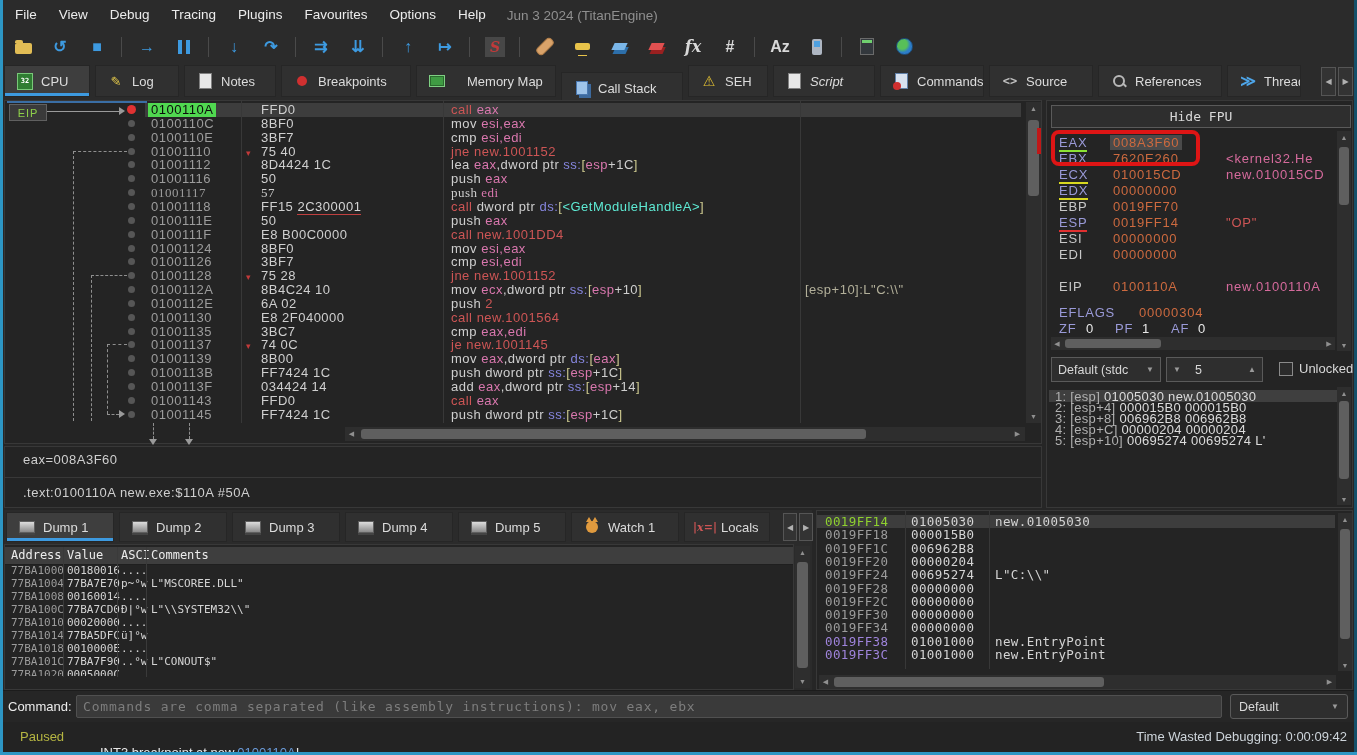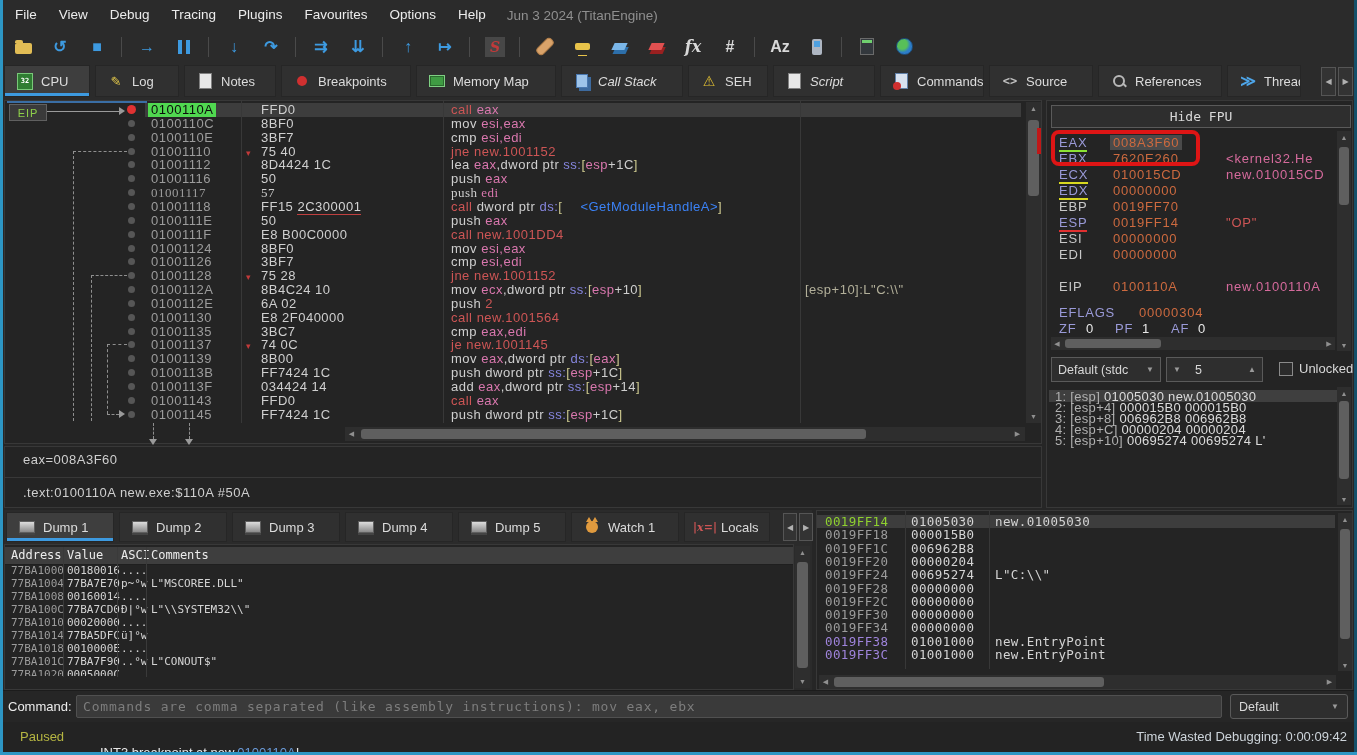--- a/index.html
+++ b/index.html
@@ -66,21 +66,21 @@
   #disasm{left:4px;top:100px;width:1038px;height:344px;}
   .d-row{position:absolute;left:0;width:1018px;height:14px;font-size:13px;letter-spacing:0.5px;line-height:14px;white-space:pre;}
   .d-selbg{position:absolute;left:140px;width:876px;top:0;height:14px;background:#3d3d3d;}
   .d-addr{position:absolute;left:146px;color:#9c9c9c;}
   .d-addr.green{background:#50d850;color:#0b0b0b;padding:0 3px;left:143px;}
   .d-jm{position:absolute;left:241px;color:#c23a3a;font-size:9px;top:1px;}
   .d-bytes{position:absolute;left:256px;color:#d4d4d4;}
   .d-instr{position:absolute;left:446px;}
   .d-cmt{position:absolute;left:800px;color:#b3b09a;}
   .tk-r{color:#cd5555;} .tk-w{color:#cfcfcf;} .tk-g{color:#d977ae;} .tk-s{color:#8585dd;}
-  .tk-b{color:#cdc98f;} .tk-a{color:#3b82f6;margin-left:18px;} .tk-u{color:#d4d4d4;border-bottom:1px solid #c04040;}
+  .tk-b{color:#cdc98f;} .tk-a{color:#5eead4;} .tk-u{color:#d4d4d4;border-bottom:1px solid #c04040;}
   .vline{position:absolute;top:0;width:1px;height:322px;background:#383838;}
   .dash-v{position:absolute;border-left:1px dashed #8f8f8f;width:0;}
   .dash-h{position:absolute;border-top:1px dashed #8f8f8f;height:0;}
   .dot{position:absolute;width:7px;height:7px;border-radius:50%;background:#565656;}
   .dot.red{width:9px;height:9px;background:#e03232;}
   .arr-r{position:absolute;width:0;height:0;border-top:4px solid transparent;border-bottom:4px solid transparent;border-left:6px solid #9a9a9a;}
   .arr-d{position:absolute;width:0;height:0;border-left:4px solid transparent;border-right:4px solid transparent;border-top:6px solid #9a9a9a;}
   #eip-box{position:absolute;left:4px;top:3px;width:36px;height:15px;background:#3a3a3a;border:1px solid #606060;
            color:#8ed04a;font-size:11px;display:flex;align-items:center;justify-content:center;letter-spacing:1px;}
   #eip-line{position:absolute;left:42px;top:10px;width:74px;height:1px;background:#9a9a9a;}
@@ -257,27 +257,27 @@
           <span class="i-page"></span>
         </span>
         <span>Notes</span>
       </div>
       <div class="tab" style="left: 281px; top: 2px; width: 130px; height: 32px; position: absolute;">
         <span class="ticon">
           <span class="i-dot"></span>
         </span>
         <span>Breakpoints</span>
       </div>
-      <div class="tab" style="left: 416px; top: 2px; width: 140px; height: 32px; position: absolute;">
+      <div class="tab" style="left: 416px; top: 2px; width: 140px; height: 32px; position: absolute; gap: 14px;">
         <span class="ticon">
           <span class="i-grid"></span>
         </span>
         <span>Memory Map</span>
       </div>
-      <div class="tab" style="left: 561px; top: 2px; width: 122px; height: 32px; position: absolute; font-style: italic;">
+      <div class="tab" style="left: 561px; top: 9px; width: 122px; height: 32px; position: absolute;">
         <span class="ticon">
           <span class="i-stack"></span>
         </span>
         <span>Call Stack</span>
       </div>
       <div class="tab" style="left: 688px; top: 2px; width: 80px; height: 32px; position: absolute;">
         <span class="ticon">
           <span class="i-warn">⚠</span>
         </span>
         <span>SEH</span>

